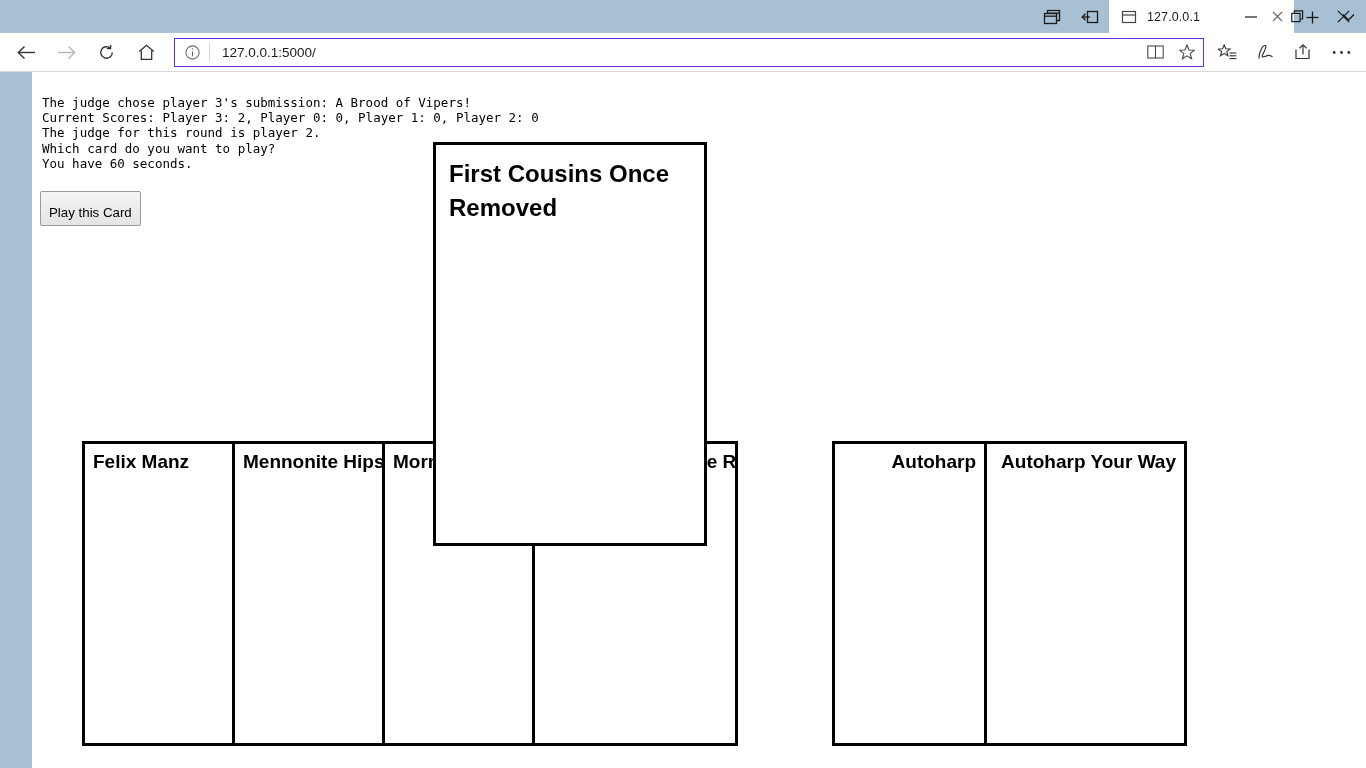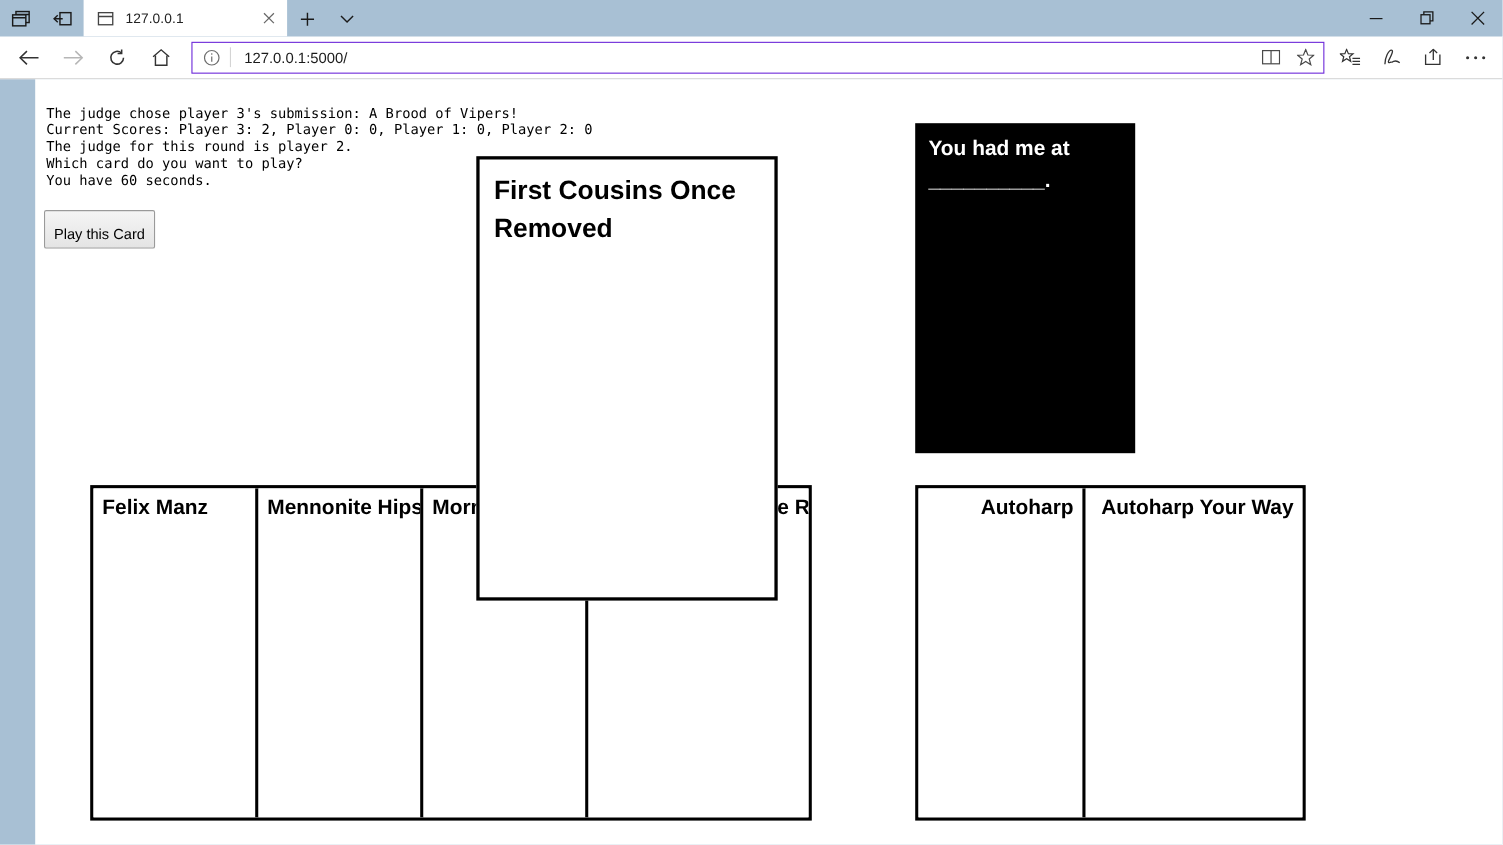--- a/index.html
+++ b/index.html
@@ -19,20 +19,21 @@
   }
 
   
   #tabstrip {
     height: 33px;
     background: #a8c0d4;
     display: flex;
     align-items: flex-end;
     position: relative;
     flex: 0 0 33px;
+    justify-content: flex-end;
   }
   .chrome-icon-btn {
     width: 38px; height: 32px;
     display: flex; align-items: center; justify-content: center;
     color: #1a1a1a;
   }
   .chrome-icon-btn svg { display: block; }
 
   .tab {
     height: 33px;
@@ -393,23 +394,20 @@
   <div id="content">
 
     <pre id="log">The judge chose player 3's submission: A Brood of Vipers!
 Current Scores: Player 3: 2, Player 0: 0, Player 1: 0, Player 2: 0
 The judge for this round is player 2.
 Which card do you want to play?
 You have 60 seconds.</pre>
 
     <button id="play-btn">Play this Card</button>
 
-    <div id="black-card">
-      <span>You had me at __________.</span>
-    </div>
 
     <div id="hand-row" class="card-row">
       <div class="card">
         <span>Felix Manz</span>
       </div>
       <div class="card">
         <span>Mennonite Hipster</span>
       </div>
       <div class="card">
         <span>Morning Prayer</span>

